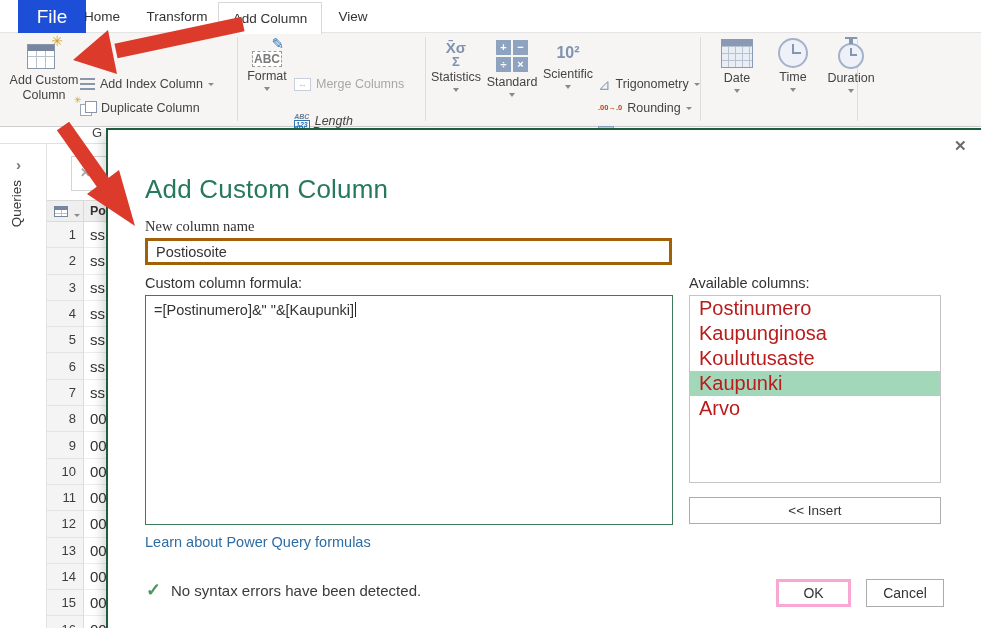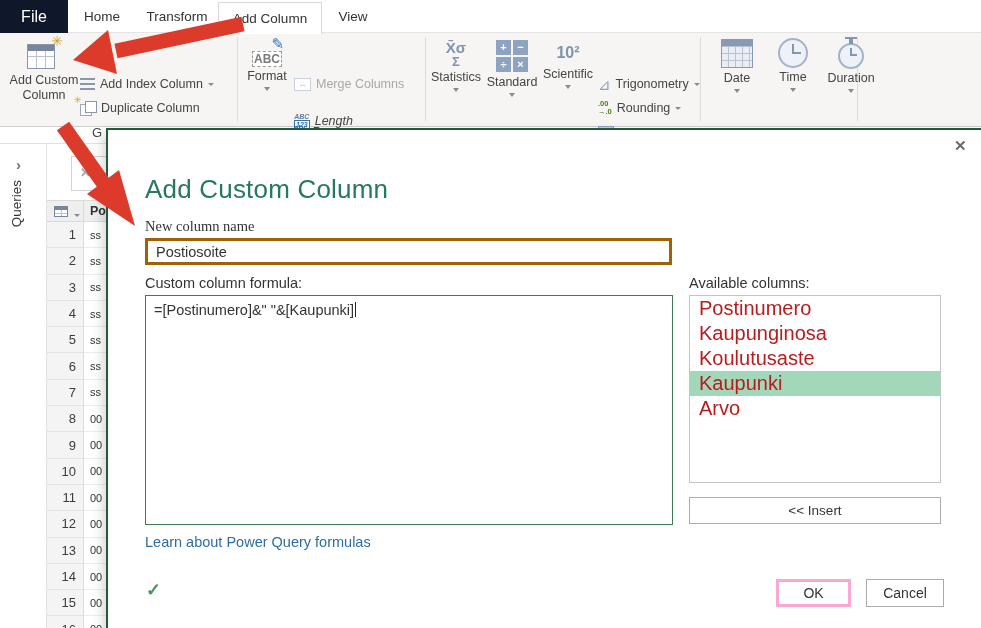--- a/index.html
+++ b/index.html
@@ -1,21 +1,21 @@
 <!DOCTYPE html>
 <html><head>
 <meta charset="utf-8">
 <style>
   * { box-sizing: border-box; margin: 0; padding: 0; }
   body { font-family: "Liberation Sans", sans-serif; background:#fff; }
   .stage { position:relative; width:981px; height:628px; overflow:hidden; background:#fff; }
 
   
   .tabbar { position:absolute; left:0; top:0; width:981px; height:33px; background:#fff; border-bottom:1px solid #e4e4e4; z-index:3; }
-  .file-tab { position:absolute; left:0; top:0; width:68px; height:33px; background:#0f172a; color:#fff; font-size:16px; display:flex; align-items:center; justify-content:center; }
+  .file-tab { position:absolute; left:18px; top:0; width:68px; height:33px; background:#1d4ed8; color:#fff; font-size:19px; display:flex; align-items:center; justify-content:center; }
   .tab { position:absolute; top:0; height:33px; display:flex; align-items:center; justify-content:center; font-size:13.5px; color:#333; }
   .tab.active { background:#fff; border:1px solid #d8d8d8; border-bottom:none; top:2px; height:32px; }
   #tab-home { left:78px; width:48px; }
   #tab-transform { left:134px; width:86px; }
   #tab-addcol { left:218px; width:104px; }
   #tab-view { left:330px; width:46px; }
 
   
   .ribbon { position:absolute; left:0; top:33px; width:981px; height:94px; background:#f6f5f3; border-bottom:1px solid #cfcfcf; z-index:2; }
   .rsep { position:absolute; top:4px; height:84px; width:1px; background:#dddcda; }
@@ -48,21 +48,21 @@
   .ic-parse { display:flex; flex-direction:column; align-items:center; line-height:8px; }
   .ic-parse .t1 { font-size:8px; font-weight:bold; color:#2e75b6; }
   .ic-parse .t2 { font-size:7px; color:#8a97ab; }
   .ic-stat { display:flex; flex-direction:column; align-items:center; color:#7e93b1; line-height:1; margin:5px 0 2px; }
   .ic-stat .t1 { font-size:15px; font-weight:bold; }
   .ic-stat .t2 { font-size:13px; font-weight:bold; }
   .ic-std { display:grid; grid-template-columns:15px 15px; grid-template-rows:15px 15px; gap:2px; margin:5px 0 3px; }
   .ic-std span { background:#8ea3c0; color:#fff; font-size:11px; font-weight:bold; display:flex; align-items:center; justify-content:center; }
   .ic-sci { font-size:16px; color:#7e93b1; font-weight:bold; margin:7px 0 3px; line-height:22px; }
   .ic-trig { font-size:15px; color:#8ea3c0; line-height:15px; }
-  .ic-round { display:flex; flex-direction:column; line-height:8px; color:#4d7c0f; font-weight:bold; }
+  .ic-round { display:flex; line-height:8px; color:#c2410c; font-weight:bold; }
   .ic-round span { font-size:7.5px; }
   .ic-info { display:grid; grid-template-columns:7px 7px; grid-template-rows:7px 7px; border:1px solid #8ea3c0; background:#fff; }
   .ic-info span { font-size:6px; color:#8496b0; display:flex; align-items:center; justify-content:center; border:0.5px solid #c7cfdb; }
   .ic-cal { width:32px; height:29px; border:1px solid #8a99b5; background:
       linear-gradient(#8a99b5,#8a99b5) 0 0/32px 6px no-repeat,
       repeating-linear-gradient(to bottom, transparent 0 6px, #b9c2cf 6px 7px),
       repeating-linear-gradient(to right, transparent 0 6px, #b9c2cf 6px 7px); background-color:#e9edf4; margin:4px 0 3px; }
   .ic-clock { width:30px; height:30px; border:2px solid #a3b2cb; border-radius:50%; position:relative; background:#eef1f7; margin:3px 0 2px; }
   .ic-clock::before { content:""; position:absolute; left:12px; top:4px; width:2px; height:10px; background:#8496b0; }
   .ic-clock::after { content:""; position:absolute; left:13px; top:12px; width:8px; height:2px; background:#8496b0; }
@@ -86,21 +86,21 @@
   .ghead { display:flex; height:22px; }
   .gcorner { width:37px; background:#efefef; border:1px solid #d9d9d9; border-left:none; position:relative; }
   .gcorner .mini-table { position:absolute; left:7px; top:5px; width:14px; height:11px; border:1px solid #76869e; background:
       linear-gradient(#76869e,#76869e) 0 0/14px 3px no-repeat,
       linear-gradient(#b9c2cf,#b9c2cf) 0 6px/14px 1px no-repeat,
       linear-gradient(#b9c2cf,#b9c2cf) 6px 0/1px 11px no-repeat; background-color:#fff; }
   .gcorner .caret { position:absolute; right:3px; bottom:4px; }
   .ghcell { width:27px; background:#efefef; border-top:1px solid #d9d9d9; border-bottom:1px solid #d9d9d9; font-weight:bold; font-size:12.5px; color:#333; display:flex; align-items:center; padding-left:6px; }
   .grow { display:flex; height:26.3px; }
   .gnum { width:37px; background:#f4f4f4; border-right:1px solid #dcdcdc; border-bottom:1px solid #e3e3e3; display:flex; align-items:center; justify-content:flex-end; padding-right:7px; font-size:13px; color:#3c3c3c; }
-  .gval { width:27px; background:#fff; border-bottom:1px solid #ececec; display:flex; align-items:center; padding-left:6px; font-size:11px; color:#333; }
+  .gval { width:27px; background:#fff; border-bottom:1px solid #ececec; display:flex; align-items:center; padding-left:6px; font-size:15px; color:#333; }
 
   
   .dialog { position:absolute; left:106px; top:128px; width:877px; height:504px; background:#fff; border:2px solid #1e5c3c; z-index:5; box-shadow:-4px 4px 10px rgba(0,0,0,.15); }
   .dlg-close { position:absolute; left:846px; top:7px; color:#6b6b6b; font-size:15px; font-weight:bold; cursor:pointer; }
   .dlg-title { position:absolute; left:37px; top:44px; font-size:26px; color:#27795c; letter-spacing:0.2px; }
   .dlg-label { position:absolute; font-size:14.5px; color:#333; }
   #lbl-newcol { left:37px; top:88px;font-family:Liberation Serif, serif; }
   #lbl-formula { left:37px; top:145px; }
   #lbl-avail { left:581px; top:145px; }
   .dlg-input { position:absolute; left:37px; top:108px; width:527px; height:27px; border:3px solid #a16207; font-family:"Liberation Sans",sans-serif; font-size:14.5px; color:#333; padding:0 8px; background:#fff; }
@@ -380,20 +380,21 @@
 
         <div class="col-item selected">Kaupunki</div>
 
         <div class="col-item">Arvo</div>
       </div>
     <button class="insert-btn">&lt;&lt; Insert</button>
 
     <a class="dlg-link">Learn about Power Query formulas</a>
 
     <span class="status-check">✓</span>
+    <span class="status-text">No syntax errors have been detected.</span>
 
     <button class="btn btn-ok">OK</button>
     <button class="btn btn-cancel">Cancel</button>
   </div>
 
   <svg class="arrows" viewBox="0 0 981 628" xmlns="http://www.w3.org/2000/svg">
     <g fill="#dc3a2a" stroke="none">
       <line x1="243" y1="24" x2="116" y2="51" stroke="#dc3a2a" stroke-width="15"></line>
       <polygon points="73,60 108,30 117,74"></polygon>
       <line x1="63" y1="126" x2="104" y2="184" stroke="#dc3a2a" stroke-width="15"></line>

